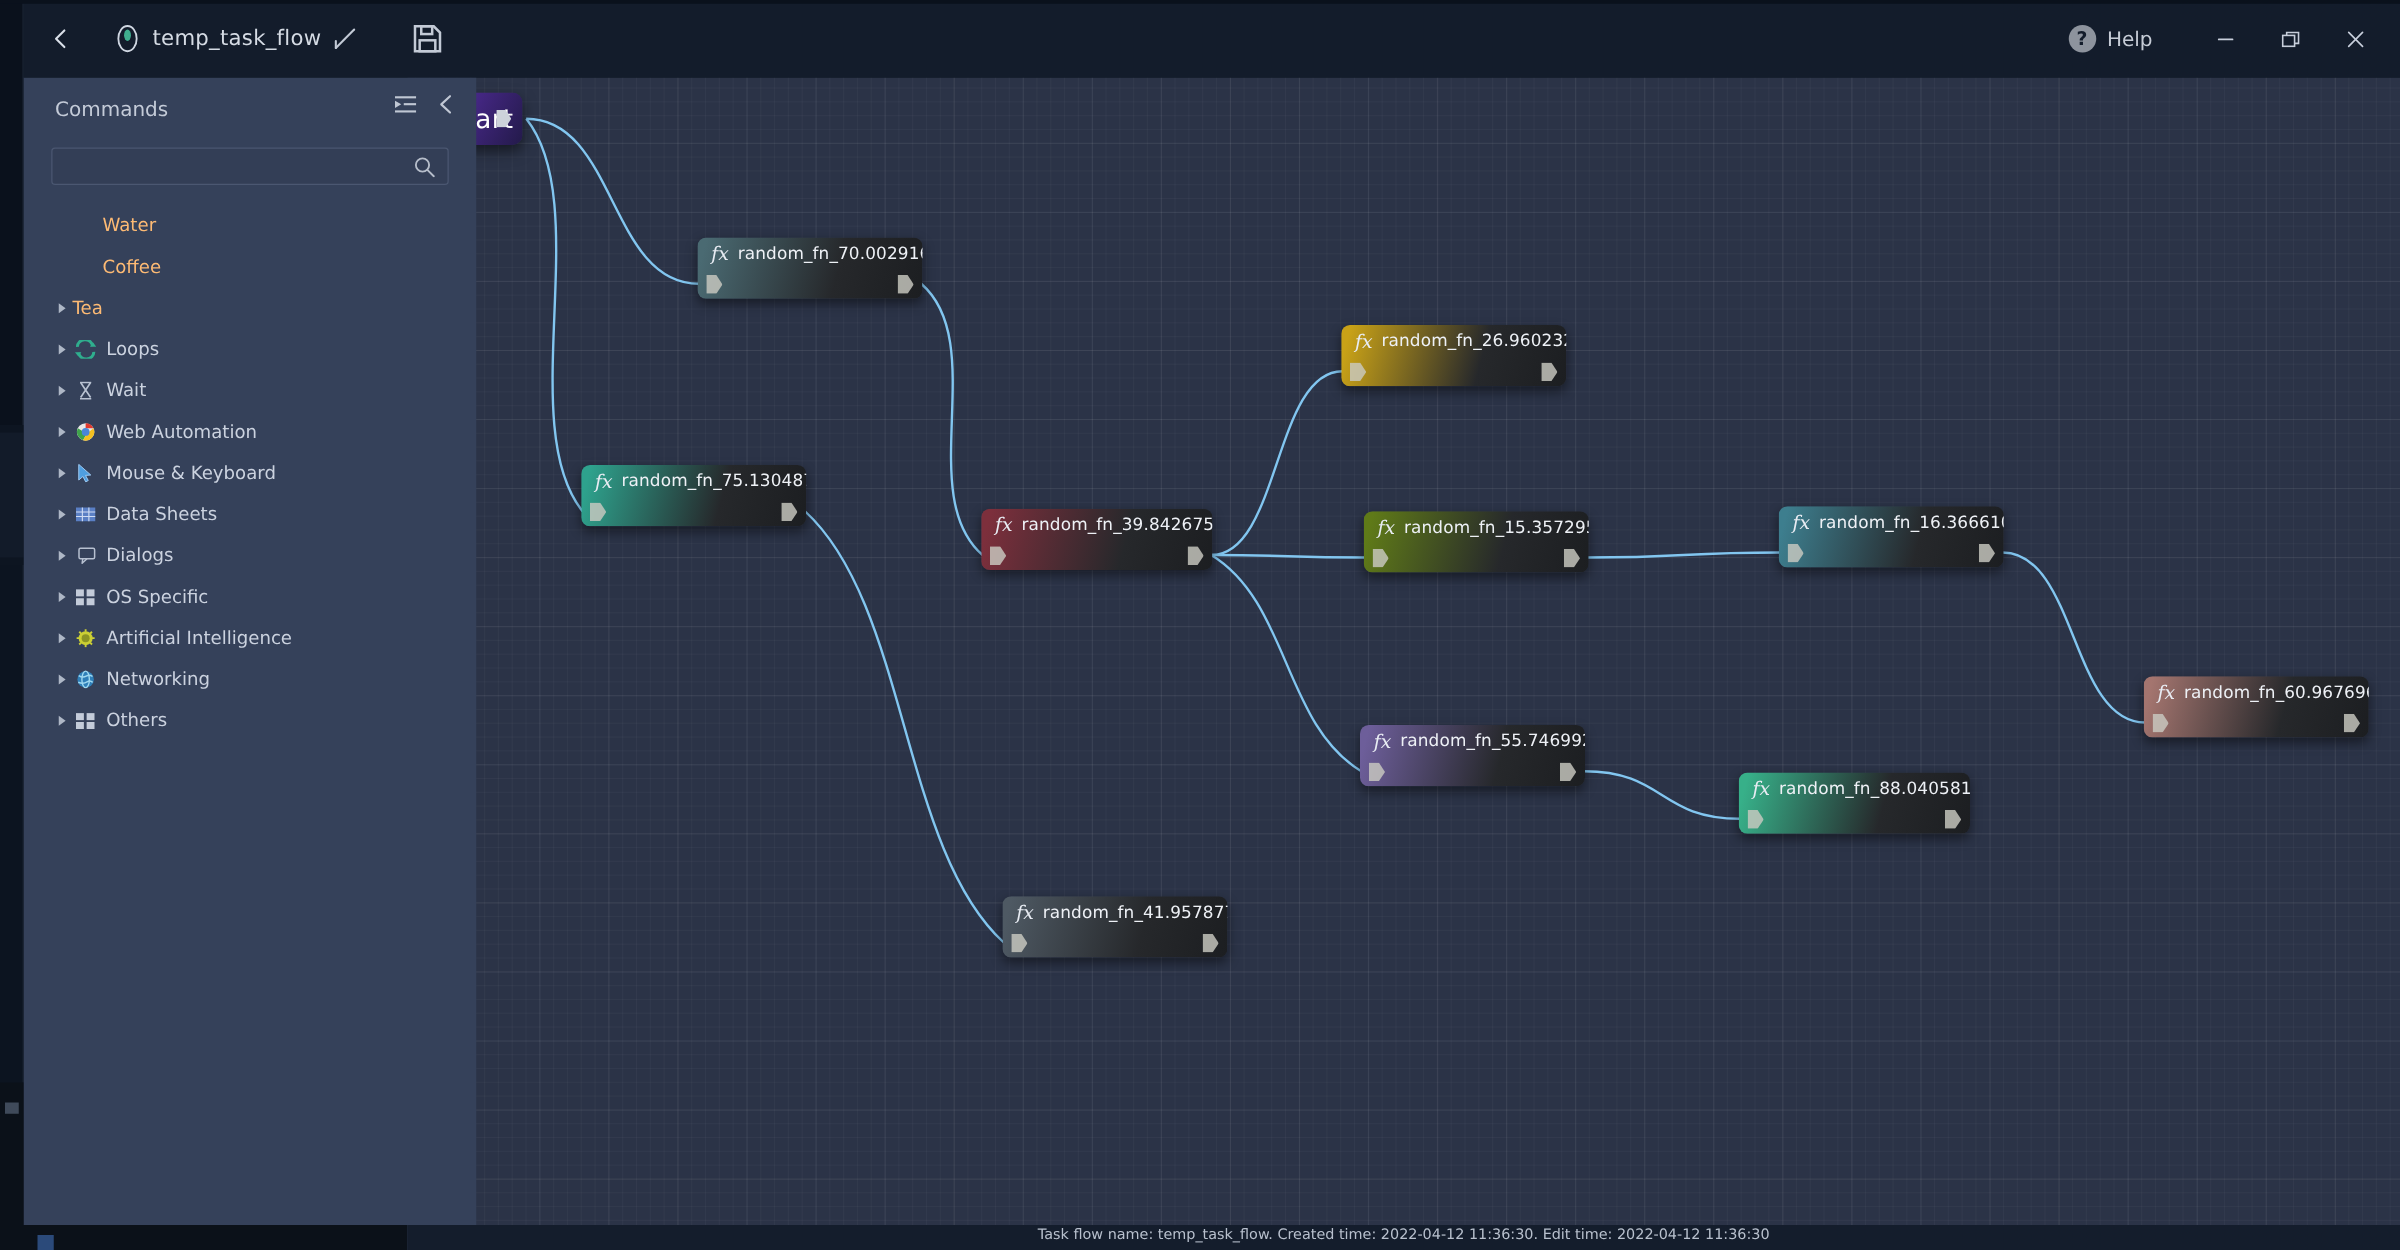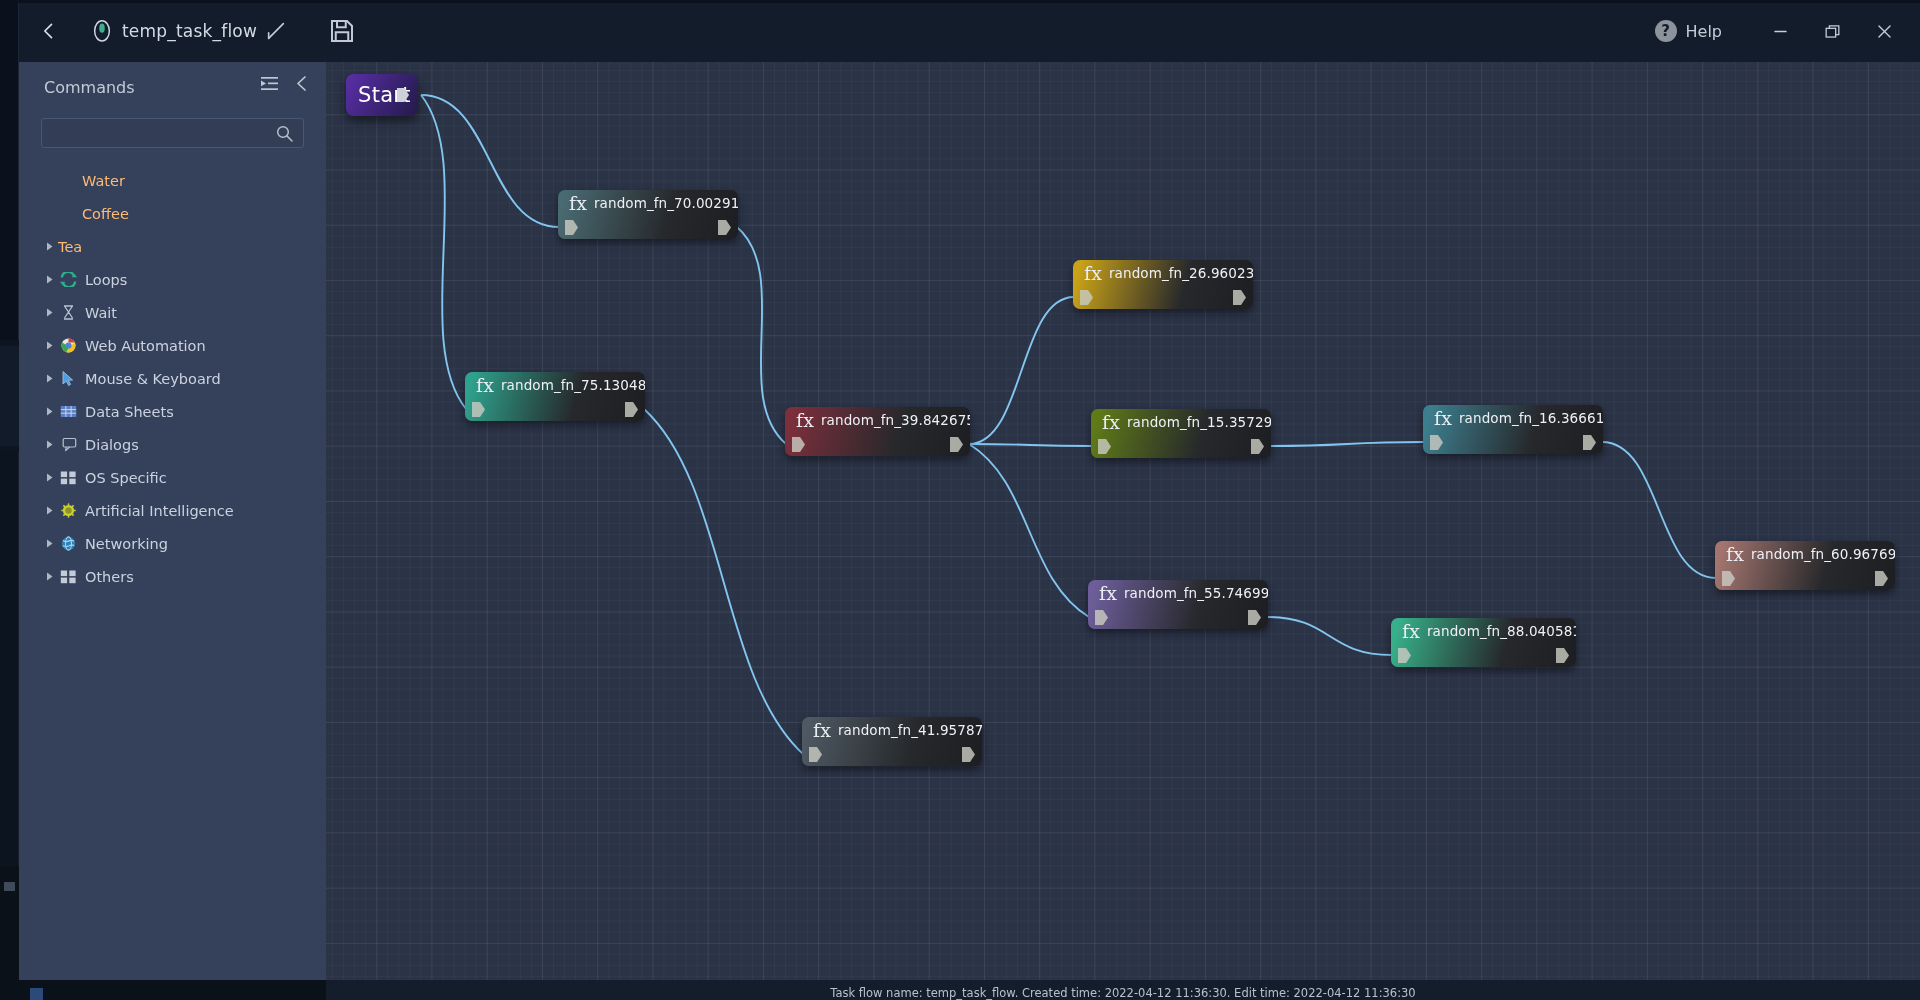--- a/index.html
+++ b/index.html
@@ -84,21 +84,21 @@
     width: 52px; height: 62px;
     display:flex;align-items:center;justify-content:center;
     cursor:pointer;
   }
   .tb-win svg { width: 19px; height: 19px; }
   .tb-win.close { margin-right: 10px; }
 
   
   .sidebar {
     position: absolute; left: 19px; top: 62px;
-    width: 307px; height: 938px;
+    width: 362px; height: 938px;
     background: #35415a;
     z-index: 8;
   }
   .sb-head {
     position: relative; height: 50px;
     display:flex; align-items:center;
   }
   .sb-head .title {
     margin-left: 25px; font-size: 16px; color: #c4cbd8;
   }
@@ -177,21 +177,22 @@
   .node .nlabel {
     position: relative;
     display: flex; align-items: center;
     height: 26px; padding-left: 11px;
     font-size: 13.5px; color: #eef1f6;
     white-space: nowrap;
     letter-spacing: .1px;
   }
   .node .fx {
     font-family: "DejaVu Serif", serif;
-    font-size: 19px;
+    font-style: italic;
+    font-size: 15px;
     color: #e8ecf3;
     margin-right: 7px;
   }
   .port {
     position: absolute; width: 13px; height: 15px;
   }
   .port .tri {
     width: 13px; height: 15px;
     background: #c9c9c1;
     clip-path: polygon(0 0, 62% 0, 100% 50%, 62% 100%, 0 100%);
@@ -221,21 +222,21 @@
   .start-node .sport .tri {
     width: 12px; height: 14px; background: #cdd2da;
     clip-path: polygon(0 0, 62% 0, 100% 50%, 62% 100%, 0 100%);
   }
 
   
   .statusbar {
     position: absolute; left: 326px; top: 980px;
     width: 1594px; height: 20px;
     background: #141d2c;
-    display:flex; align-items:flex-end; justify-content:center;
+    display:flex; align-items:flex-start; justify-content:center;
     font-size: 11.5px; color: #b8c0cd;
     z-index: 9;
   }
   .bottom-strip {
     position: absolute; left: 0; top: 980px;
     width: 326px; height: 20px;
     background: #0b1119;
     z-index: 9;
   }
   .bottom-accent {

